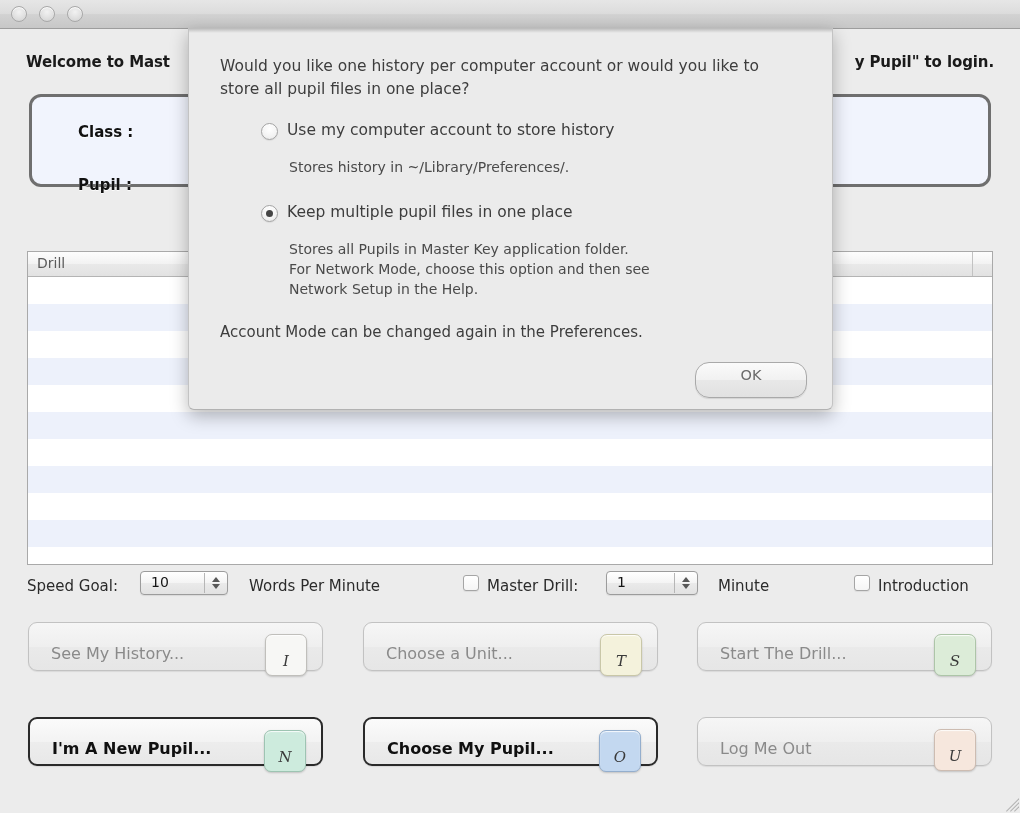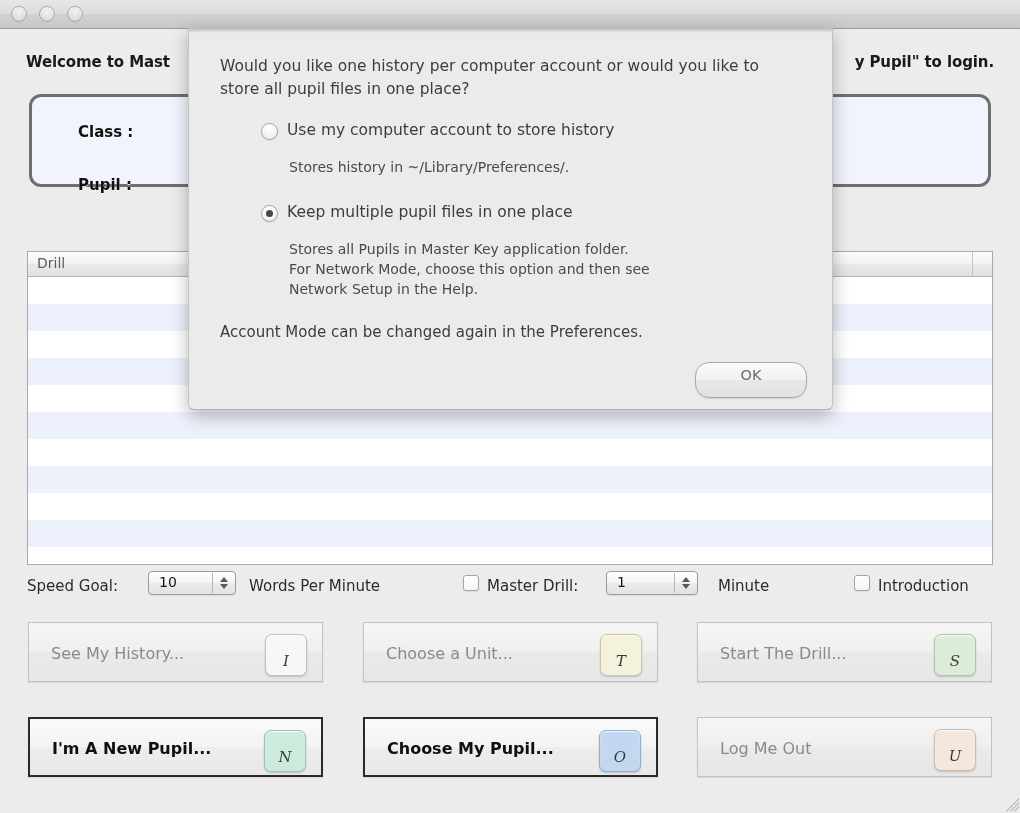--- a/index.html
+++ b/index.html
@@ -178,24 +178,24 @@
     background: linear-gradient(to bottom, #ffffff 0%, #f5f5f5 100%);
     border: 1px solid #a5a5a5;
     border-radius: 3px;
     box-sizing: border-box;
     box-shadow: 0 1px 1px rgba(0,0,0,0.07);
   }
 
   
   .bigbtn {
     position: absolute;
-    width: 295px; height: 60px;
+    width: 295px; height: 49px;
     background: linear-gradient(to bottom, #f6f6f6 0%, #efefef 50%, #eaeaea 51%, #e6e6e6 100%);
     border: 1px solid #c2c2c2;
-    border-radius: 0;
+    border-radius: 9px;
     box-sizing: border-box;
     box-shadow: 0 1px 1px rgba(0,0,0,0.08);
   }
   .bigbtn.enabled {
     border: 2px solid #2a2a2a;
     background: linear-gradient(to bottom, #fbfbfb 0%, #f3f3f3 50%, #ededed 51%, #e8e8e8 100%);
   }
   .bigbtn .blabel {
     position: absolute;
     left: 22px; top: 21px;
@@ -374,21 +374,21 @@
         <div class="row alt"></div>
         <div class="row"></div>
         <div class="row alt"></div>
         <div class="row"></div>
       </div>
     </div>
 
     <div class="optrow">
 
       <div class="opt-label" style="left:27px">Speed Goal:</div>
-      <div class="stepper" style="left:148px; width:88px">
+      <div class="stepper" style="left:140px; width:88px">
         <span class="val">10</span>
         <span class="divider"></span>
         <span class="arrows">
           <i class="arrow up"></i>
           <i class="arrow dn"></i>
         </span>
       </div>
       <div class="opt-label" style="left:249px">Words Per Minute</div>
 
       <div class="checkbox" style="left:463px"></div>

